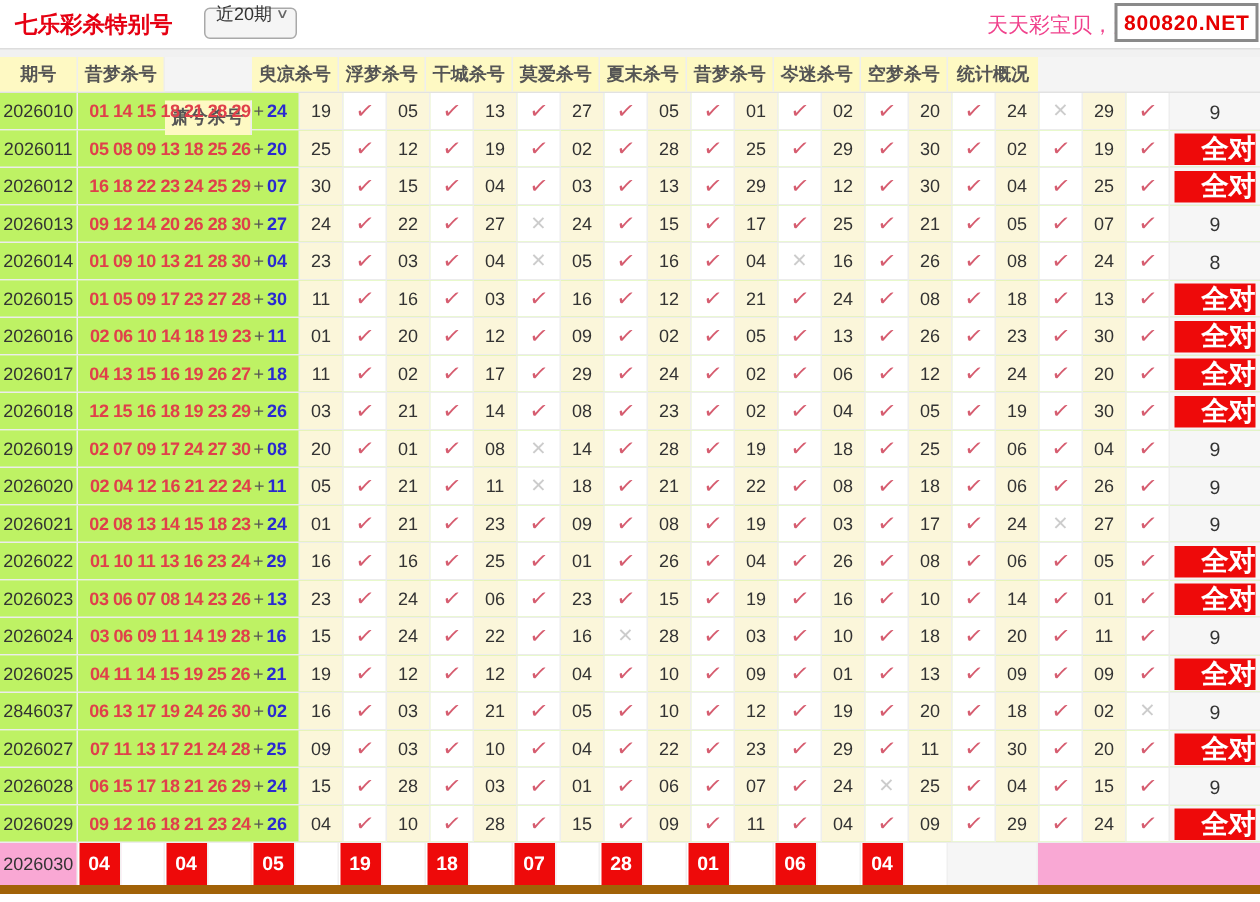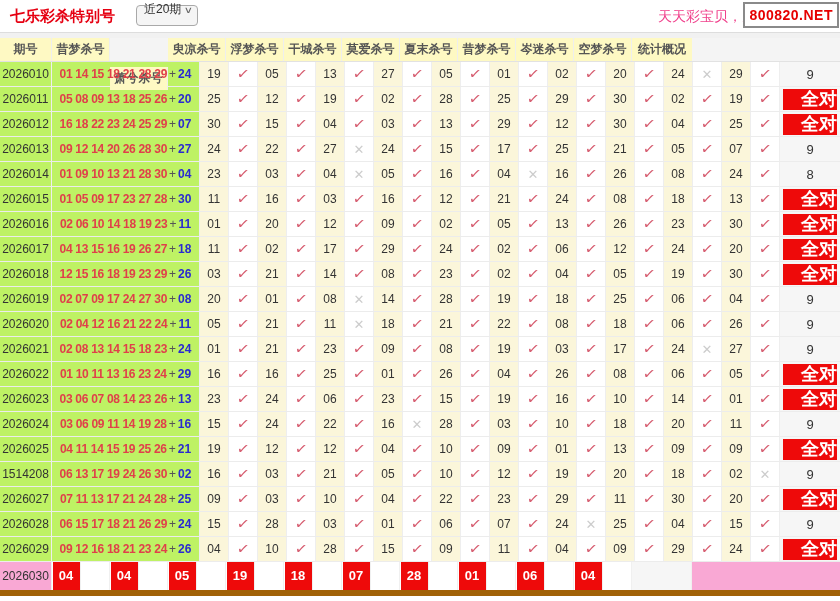--- a/index.html
+++ b/index.html
@@ -881,21 +881,21 @@
         </div>
         <div class="cell c-kn">09</div>
         <div class="cell c-ck">
           <span class="check-icon">✓</span>
         </div>
         <div class="cell c-stat">
           <div class="stat-badge">全对</div>
         </div>
       </div>
       <div class="row">
-        <div class="cell c-period">1514208</div>
+        <div class="cell c-period">2846037</div>
         <div class="cell c-nums">
           <span class="nums-red">06 13 17 19 24 26 30</span>
           <span class="plus">+</span>
           <span class="special">02</span>
         </div>
         <div class="cell c-kn">16</div>
         <div class="cell c-ck">
           <span class="check-icon">✓</span>
         </div>
         <div class="cell c-kn">03</div>

